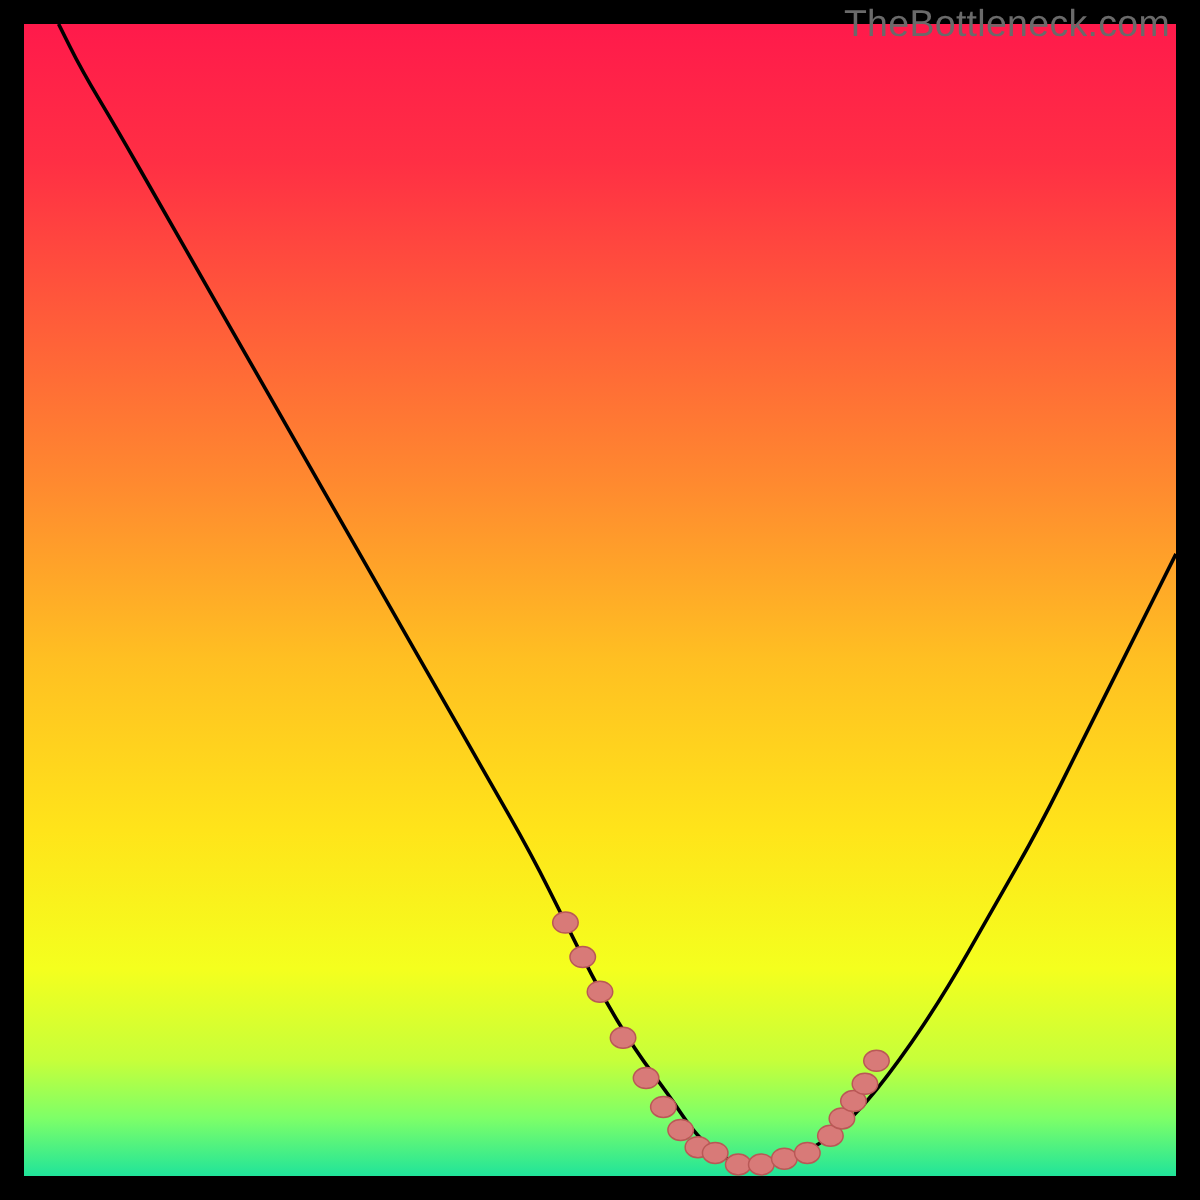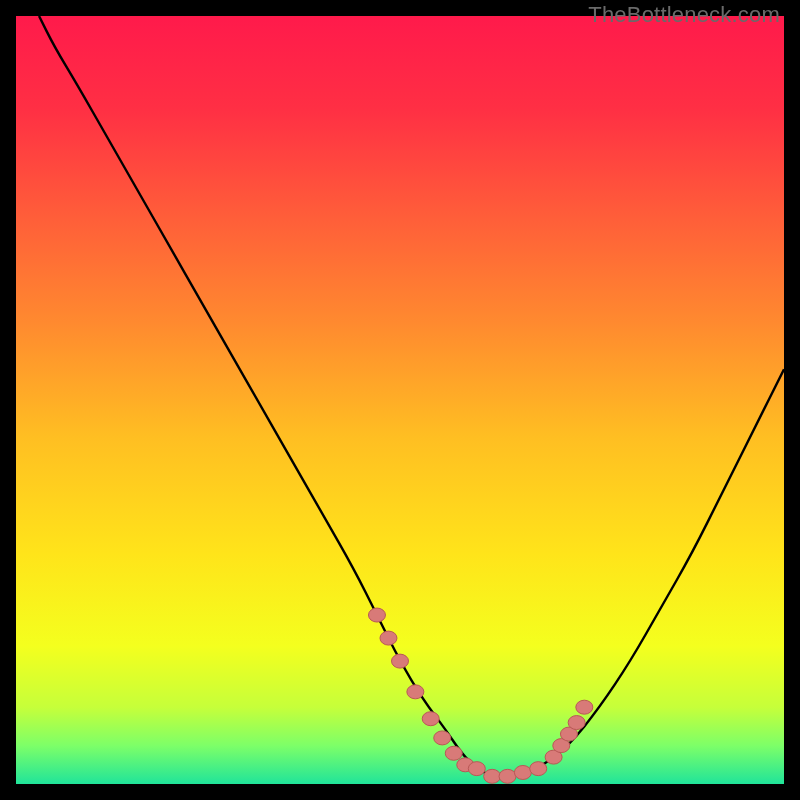--- a/index.html
+++ b/index.html
@@ -23,21 +23,21 @@
     position: absolute;
     left: 0;
     top: 0;
     width: 768px;
     height: 768px;
   }
   .watermark {
     position: absolute;
     top: 2px;
     right: 20px;
-    font-size: 22px;
+    font-size: 25px;
     font-weight: 500;
     color: #6a6a6a;
     letter-spacing: 0.2px;
     user-select: none;
   }
 </style>
 </head>
 <body>
 
 <div class="frame">

